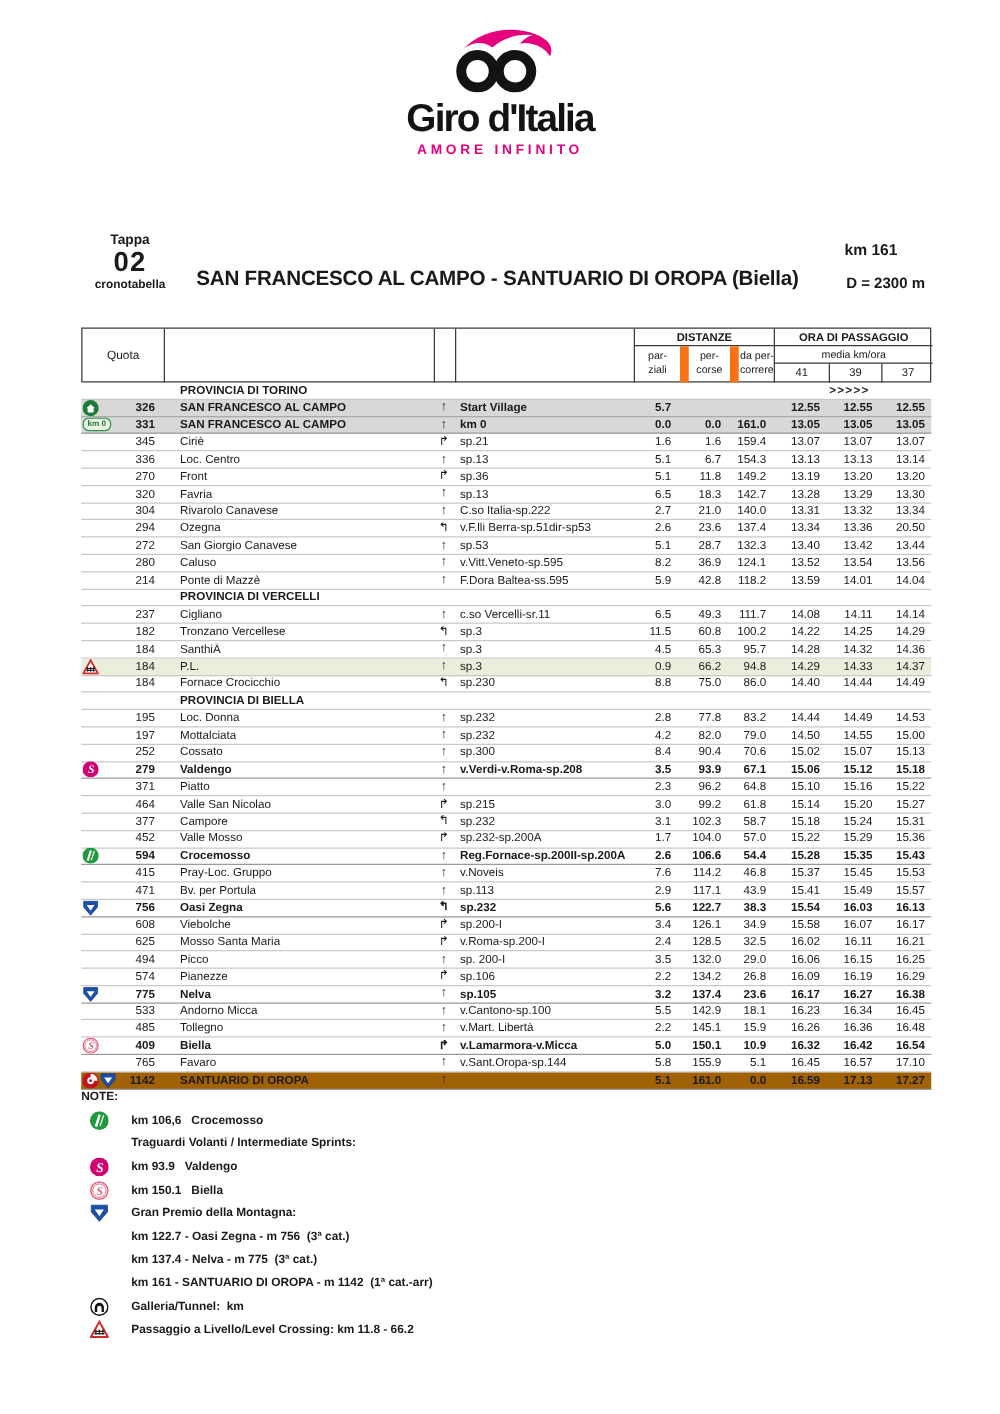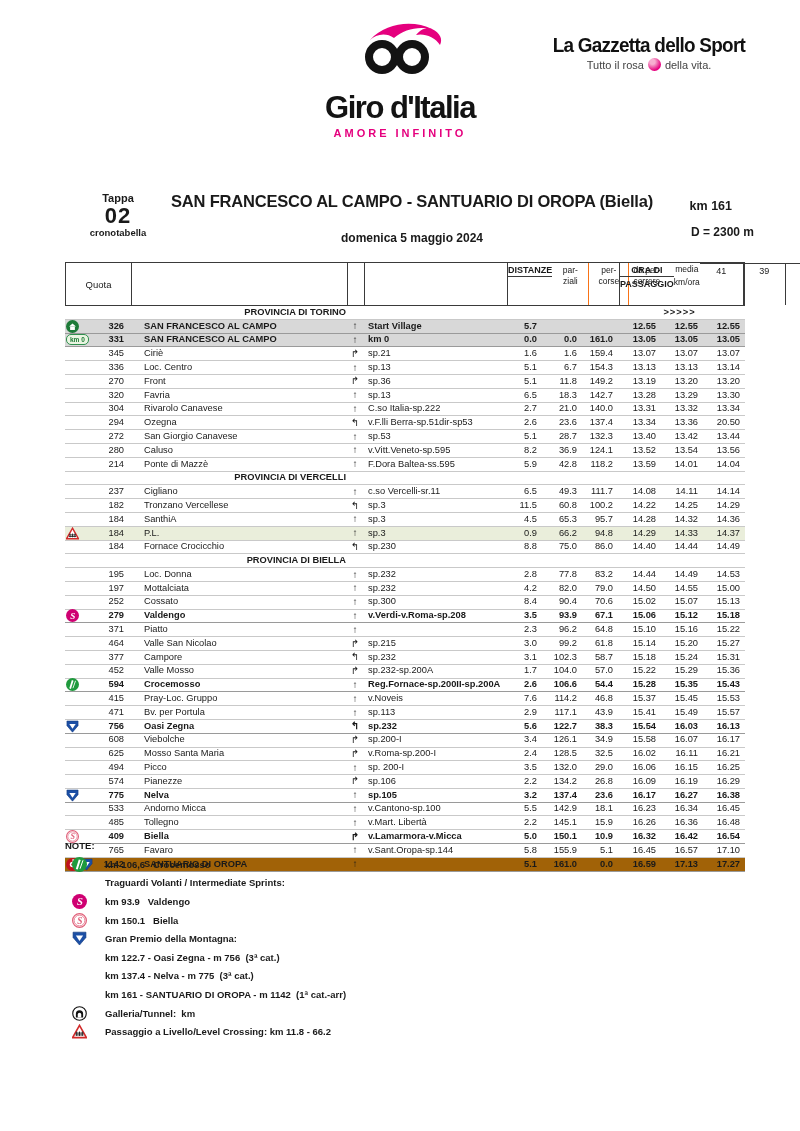--- a/index.html
+++ b/index.html
@@ -2,77 +2,77 @@
 <html><head>
 <meta charset="utf-8">
 <style>
   *{box-sizing:border-box;margin:0;padding:0}
   body{background:#fff}
   .page{position:relative;width:800px;height:1131px;background:#fff;overflow:hidden;
         font-family:"Liberation Sans",sans-serif;color:#1a1a1a}
   
   .giro{position:absolute;top:18px;left:0;right:0;text-align:center}
   .giro svg{display:block;margin:0 auto}
-  .giro-title{font-size:31px;font-weight:bold;letter-spacing:-1.5px;color:#131313;line-height:1;margin-top:18px}
+  .giro-title{font-size:31px;font-weight:bold;letter-spacing:-1.5px;color:#131313;line-height:1;margin-top:5px}
   .giro-sub{font-size:11px;font-weight:bold;letter-spacing:3px;color:#e5007e;margin-top:4px}
   .gaz{position:absolute;top:33px;right:44px;text-align:center}
   .gaz-title{display:inline-block;font-size:21px;font-weight:bold;letter-spacing:-0.8px;color:#111;
              transform:scaleX(.9);transform-origin:center}
   .gaz-sub{font-size:11px;color:#444;margin-top:1px;display:flex;align-items:center;justify-content:center;gap:4px}
   .ball{width:13px;height:13px;border-radius:50%;display:inline-block;
         background:radial-gradient(circle at 35% 30%,#f7aed0 20%,#e5007e 70%)}
   
-  .stage{position:absolute;top:186px;left:74px;width:680px;display:flex;align-items:center}
+  .stage{position:absolute;top:186px;left:60px;width:680px;display:flex;align-items:flex-end}
   .st-left{width:88px;text-align:center;line-height:1.1}
   .st-tappa{font-size:11px;font-weight:bold}
   .st-num{font-size:22px;font-weight:bold;letter-spacing:1px}
   .st-sub{font-size:9.5px;font-weight:bold}
   .st-center{flex:1;text-align:center}
   .st-title{font-size:16.5px;font-weight:bold;letter-spacing:-0.2px;margin-top:6px}
   .st-date{font-size:12px;font-weight:bold;margin-top:20px}
   .st-right{width:92px;text-align:right;line-height:1.1}
   .st-km{font-size:12.5px;font-weight:bold;margin-top:8px;padding-right:22px}
   .st-d{font-size:12px;font-weight:bold;margin-top:12px}
   
   .table{position:absolute;top:262px;left:65px;width:680px}
   .thead{border:1px solid #3a3a3a;display:grid;grid-template-columns:66px 215px 18px 142px 112px 127px;height:44px;font-size:8.5px}
   .h-quota{border-right:1px solid #3a3a3a;display:flex;align-items:center;justify-content:center;font-size:9.5px}
   .h-arrow{border-left:1px solid #3a3a3a;border-right:1px solid #3a3a3a}
-  .h-group{border-left:1px solid #3a3a3a;display:flex;flex-direction:row}
+  .h-group{border-left:1px solid #3a3a3a;display:flex;flex-direction:column}
   .h-top{height:14px;line-height:14px;text-align:center;font-weight:bold;font-size:9px;border-bottom:1px solid #3a3a3a}
   .h-subrow{flex:1;display:grid;grid-template-columns:36px 40px 36px}
   .h-sub{text-align:center;padding-top:2px;line-height:1.25}
-  .h-sub + .h-sub{border-left:1px solid #f97316}
+  .h-sub + .h-sub{border-left:7px solid #f97316}
   .h-media{height:13px;line-height:13px;text-align:center}
   .h-speeds{flex:1;display:grid;grid-template-columns:43px 42px 42px;border-top:1px solid #3a3a3a}
   .h-speed{text-align:center;line-height:15px;font-size:9px}
   .h-speed + .h-speed{border-left:1px solid #3a3a3a}
   
   .tr{display:grid;grid-template-columns:30px 36px 215px 18px 142px 36px 40px 36px 43px 42px 42px;
       height:13.8px;align-items:center;border-bottom:1px solid #c9c9c9;font-size:9.3px;line-height:1}
   .c{overflow:hidden;white-space:nowrap}
   .ci{display:flex;align-items:center;gap:1px;padding-left:1px}
   .q{text-align:right;padding-right:7px}
   .nm{padding-left:13px}
   .ar{text-align:center;font-size:10px}
   .rd{padding-left:4px}
   .n{text-align:right;padding-right:5px}
-  .secl{text-align:right;font-weight:bold}
+  .secl{text-align:left;font-weight:bold}
   .mk{font-weight:bold;text-align:center;letter-spacing:1px}
   .f-bold{font-weight:bold}
   .f-bold.tr{border-color:#9a9a9a}
   .f-gray{background:#d8d8d8}
   .f-dark{background:#a16207}
   .f-pl{background:#eaeedb}
   .ic{width:13px;height:13px;display:inline-flex;flex:0 0 auto}
   .ic svg{width:100%;height:100%}
   .km0pill{display:inline-block;border:1px solid #2f8f4e;background:#eaf5e2;color:#1d7a35;
            border-radius:5px;font-size:6.5px;font-weight:bold;height:11px;line-height:9px;padding:0 3px}
   
-  .notes{position:absolute;top:840px;left:65px;width:680px}
+  .notes{position:absolute;top:872px;left:65px;width:680px}
   .notes-label{font-weight:bold;font-size:9.5px;margin-bottom:4px}
   .note-line{display:flex;align-items:center;height:18.6px}
   .nicon{width:18px;margin-left:7px;display:flex;align-items:center}
   .nicon .ic{width:15px;height:15px}
   .ntext{font-weight:bold;font-size:9.5px;margin-left:15px;white-space:pre}
 </style>
 </head>
 <body>
 
 <div class="page">
@@ -83,38 +83,29 @@
         <path d="M22 22 C38 4 66 2 84 11 C70 8 56 11 46 20 C38 14 28 16 22 22 Z" fill="#e5007e"></path>
         <path d="M84 11 C92 15 95 21 92 27 C87 19 76 15 68 17 C74 10 80 9 84 11 Z" fill="#e5007e"></path>
         <circle cx="34" cy="39" r="13" fill="none" stroke="#131313" stroke-width="8"></circle>
         <circle cx="64" cy="39" r="13" fill="none" stroke="#131313" stroke-width="8"></circle>
       </svg>
     </span>
     <div class="giro-title">Giro d'Italia</div>
     <div class="giro-sub">AMORE INFINITO</div>
   </div>
 
-  <div class="gaz">
-    <span class="gaz-title">La Gazzetta dello Sport</span>
-    <div class="gaz-sub">
-      <span>Tutto il rosa</span>
-      <span class="ball"></span>
-      <span>della vita.</span>
-    </div>
-  </div>
 
   <div class="stage">
     <div class="st-left">
       <div class="st-tappa">Tappa</div>
       <div class="st-num">02</div>
       <div class="st-sub">cronotabella</div>
     </div>
     <div class="st-center">
       <div class="st-title">SAN FRANCESCO AL CAMPO - SANTUARIO  DI OROPA (Biella)</div>
-      <div class="st-date">domenica 5 maggio 2024</div>
     </div>
     <div class="st-right">
       <div class="st-km">km 161</div>
       <div class="st-d">D = 2300 m</div>
     </div>
   </div>
 
   <div class="table">
     <div class="thead">
       <div class="h-quota">Quota</div>

